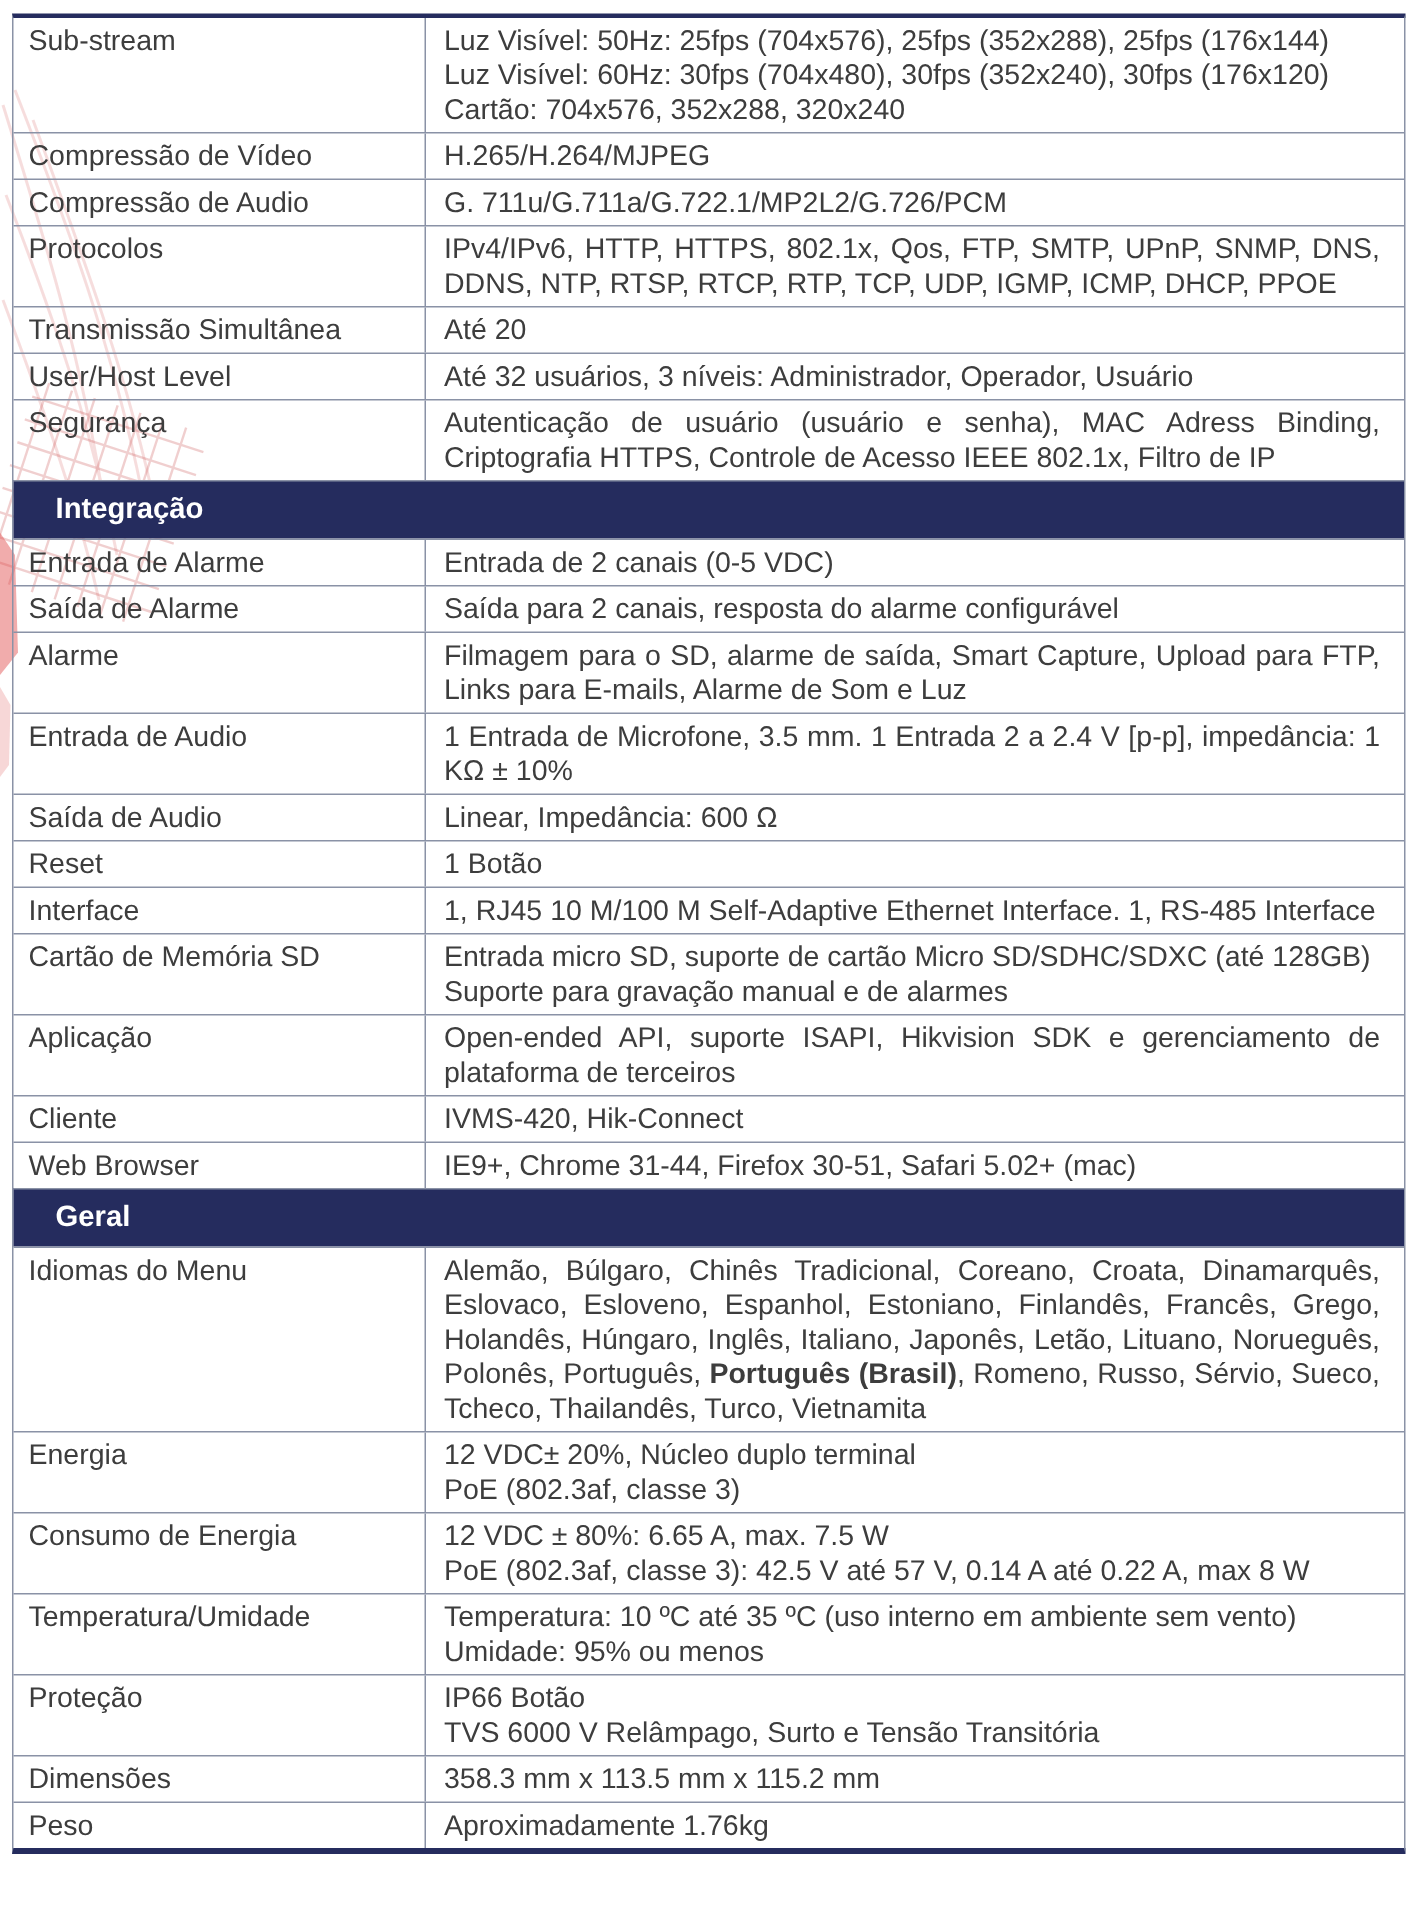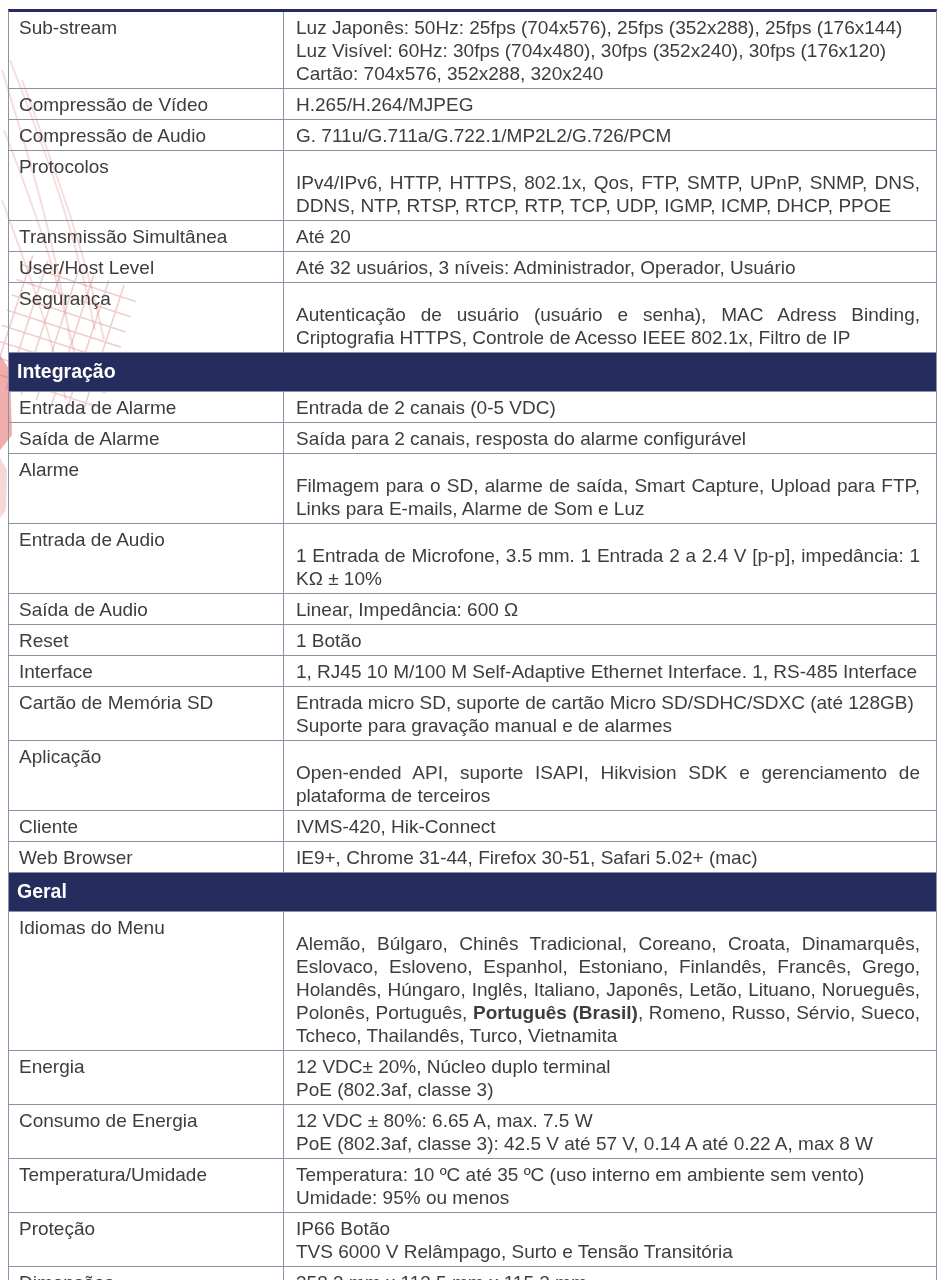--- a/index.html
+++ b/index.html
@@ -55,29 +55,28 @@
     flex:1 1 auto;
     box-sizing:border-box;
     display:flex;
     flex-direction:column;
     justify-content:center;
     padding:3.5px 16px 3.5px 12px;
     min-height:30px;
   }
   .value-cell.justify .vline{
     text-align:justify;
-    margin-top:16px;
   }
   .vline{white-space:normal;}
   .section-bar{
     background:var(--navy);
     color:#ffffff;
     font-weight:bold;
     font-size:19.5px;
-    padding:7px 12px 8px 8px;
+    padding:7px 12px 8px 28px;
     box-sizing:border-box;
   }
   .bold{font-weight:bold;}
 </style>
 </head>
 <body>
 
 <svg class="watermark" width="180" height="700" viewBox="0 0 180 700">
   <g stroke="#d96a6a" stroke-width="2" fill="none" opacity="0.22">
     <path d="M2,30 C30,120 55,200 70,300"></path>
@@ -106,21 +105,21 @@
   <polygon points="0,315 10,330 12,395 0,410" fill="#e04848" opacity="0.45"></polygon>
   <polygon points="0,418 7,430 6,470 0,478" fill="#e78b8b" opacity="0.35"></polygon>
 </svg>
 
 <div class="spec-table" id="spec-table">
     <div class="row">
       <div class="label-cell">
         <span>Sub-stream</span>
       </div>
       <div class="value-cell">
-        <div class="vline">Luz Japonês: 50Hz: 25fps (704x576), 25fps (352x288), 25fps (176x144)</div>
+        <div class="vline">Luz Visível: 50Hz: 25fps (704x576), 25fps (352x288), 25fps (176x144)</div>
         <div class="vline">Luz Visível: 60Hz: 30fps (704x480), 30fps (352x240), 30fps (176x120)</div>
         <div class="vline">Cartão: 704x576, 352x288, 320x240</div>
       </div>
     </div>
     <div class="row">
       <div class="label-cell">
         <span>Compressão de Vídeo</span>
       </div>
       <div class="value-cell">
         <div class="vline">H.265/H.264/MJPEG</div>

